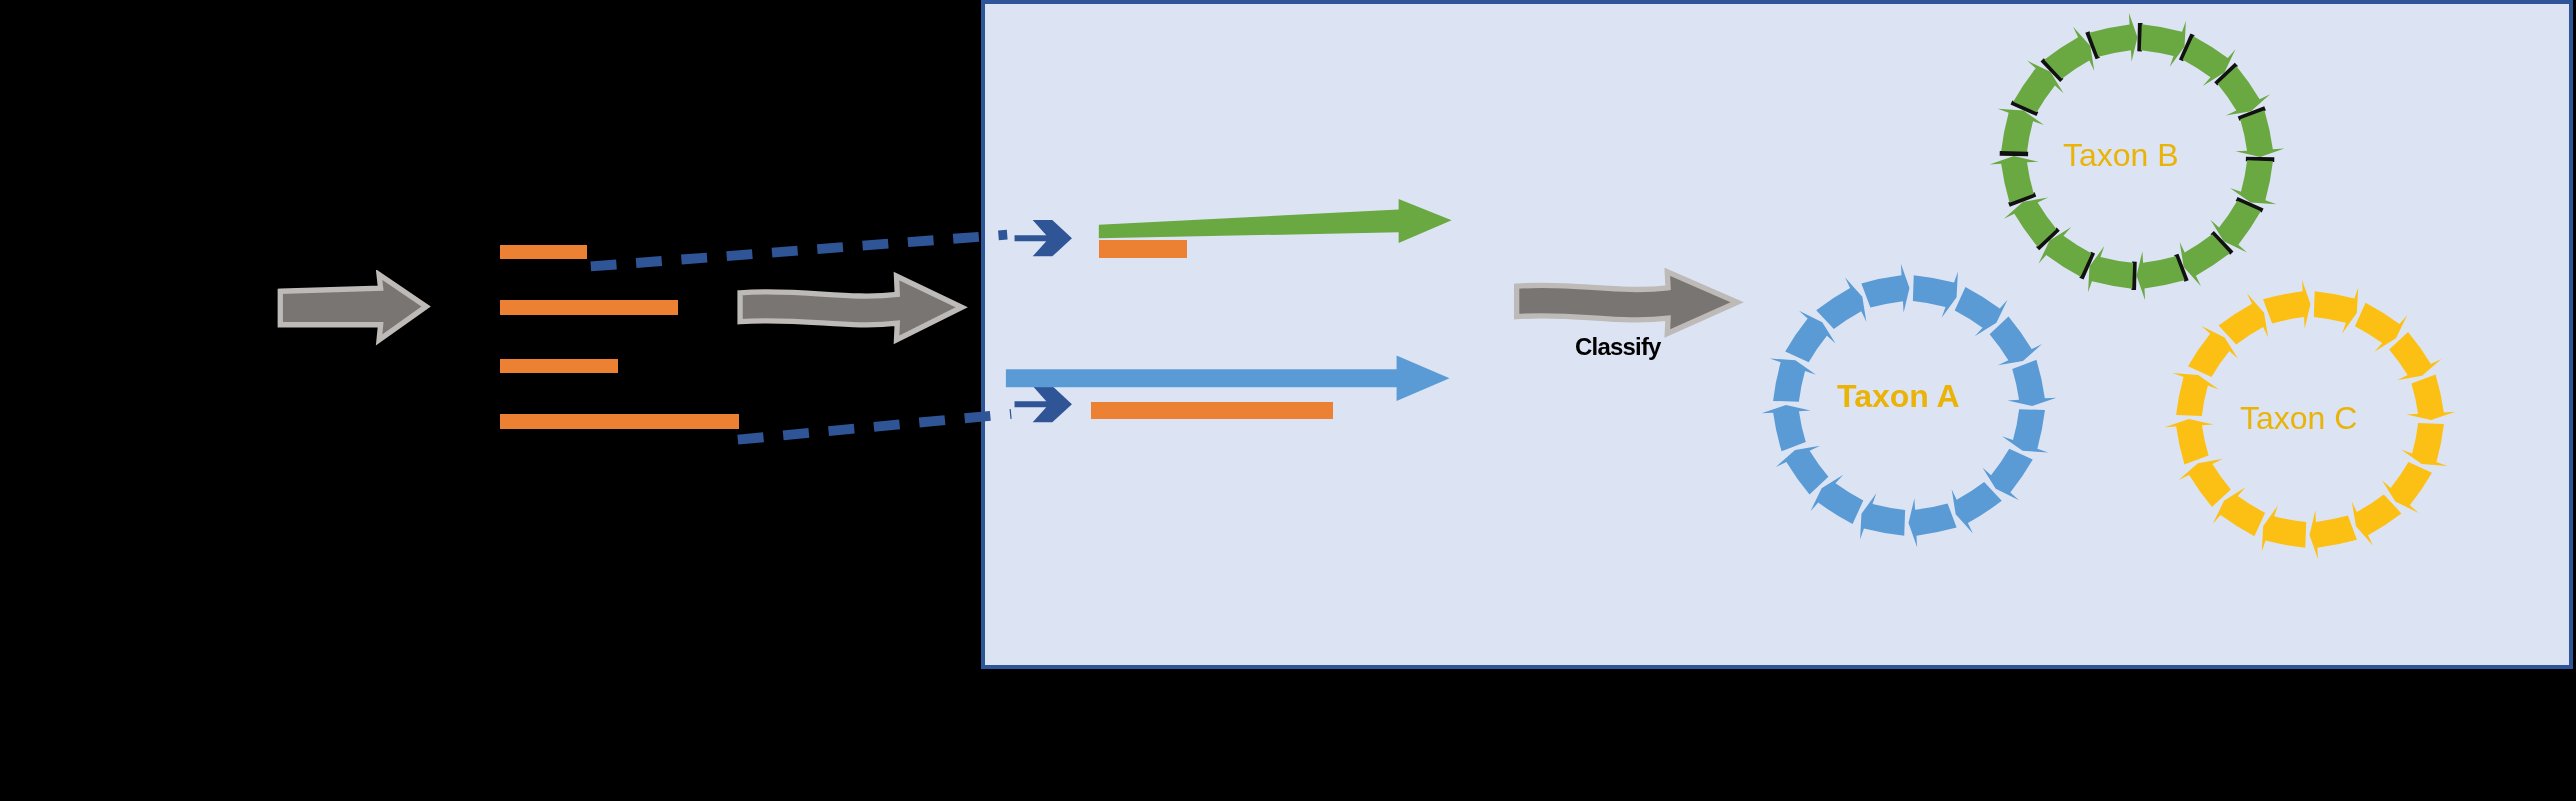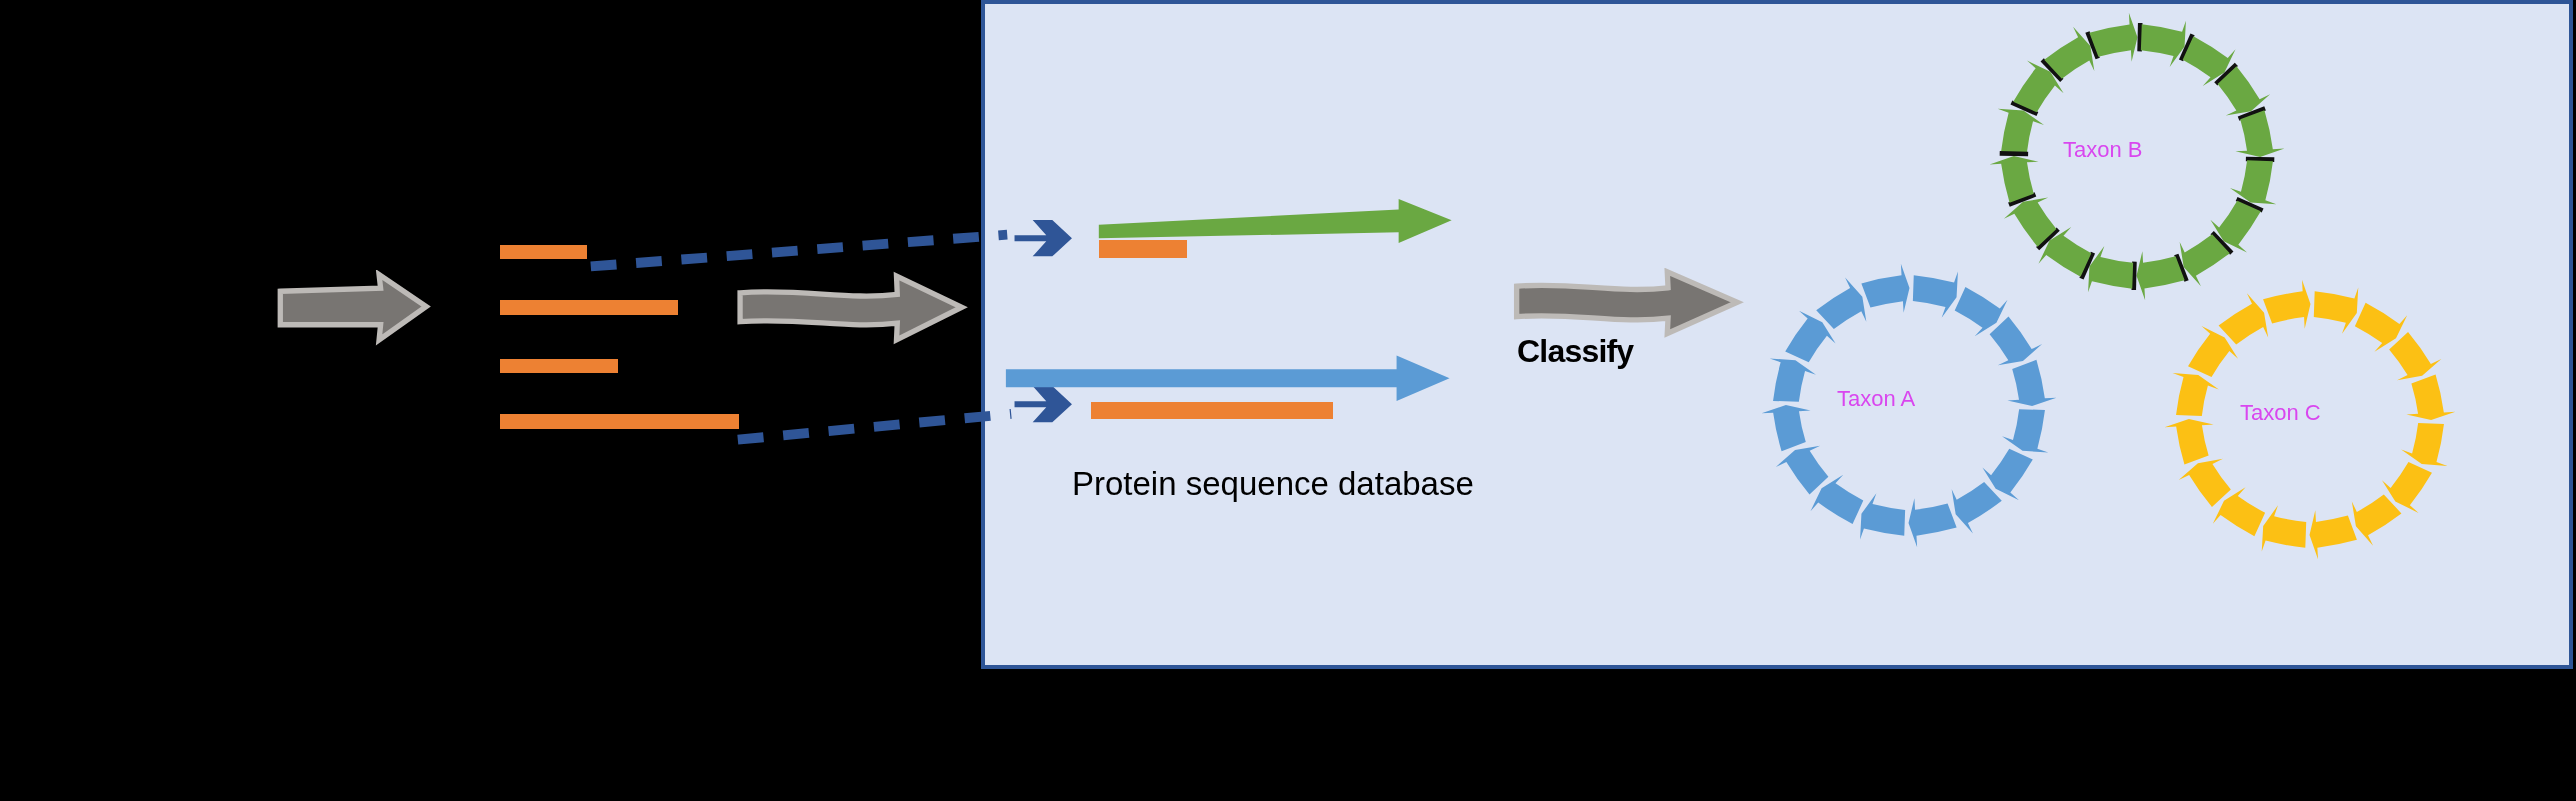--- a/index.html
+++ b/index.html
@@ -4,24 +4,24 @@
 <style>
   html,body{margin:0;padding:0;background:#000;}
   #stage{position:relative;width:2576px;height:802px;background:#000;overflow:hidden;
          font-family:"Liberation Sans",sans-serif;}
   .abs{position:absolute;}
   #db-panel{left:981px;top:0px;width:1592px;height:669px;
             background:#dce4f4;border:4.6px solid #2e5597;box-sizing:border-box;}
   .bar{position:absolute;background:#ed8133;}
   .lbl{position:absolute;color:#000;white-space:nowrap;}
   #protein-db-label{left:1072px;top:465px;font-size:33px;}
-  #classify-label{left:1517px;top:333px;font-size:32px;font-weight:bold;letter-spacing:-0.8px;}
+  #classify-label{left:1575px;top:333px;font-size:24px;font-weight:bold;letter-spacing:-0.8px;}
   #reference-genomes-label{left:1985px;top:555px;font-size:33px;line-height:1.18;text-align:left;}
   #database-label{left:1574px;top:692px;font-size:41px;font-weight:bold;color:#2f5fa8;letter-spacing:0.8px;}
-  .taxon-label{position:absolute;color:#d946ef;font-size:22px;white-space:nowrap;}
+  .taxon-label{position:absolute;color:#eab308;font-size:32px;white-space:nowrap;}
   svg{display:block;}
 </style>
 </head>
 <body>
 
 <div id="stage">
 
   <div id="db-panel" class="abs"></div>
 
   <svg class="abs" style="left:274px;top:270px;" width="160" height="76" viewBox="0 0 210 100">
@@ -54,21 +54,20 @@
   <svg class="abs" style="left:1095px;top:199px;" width="365" height="53" viewBox="0 0 480 70">
     <path d="M4,34 L400,14 L400,0 L470,28 L400,58 L400,44 L4,52 Z" fill="#6aa842"></path>
   </svg>
   <div class="bar" style="left:1099px;top:240px;width:88px;height:18px;"></div>
 
   <svg class="abs" style="left:1002px;top:354px;" width="456" height="53" viewBox="0 0 600 70">
     <path d="M4,20 L520,20 L520,2 L590,32 L520,62 L520,44 L4,44 Z" fill="#5b9bd5"></path>
   </svg>
   <div class="bar" style="left:1091px;top:402px;width:242px;height:16.7px;"></div>
 
-  <div class="lbl" id="protein-db-label">Protein sequence database</div>
 
   <svg class="abs" style="left:1512px;top:268px;" width="236" height="70" viewBox="0 0 310 92">
     <path d="M6,24 C80,18 140,34 205,26 L204,5 L296,45 L204,86 L205,66 C140,74 80,58 6,64 Z" fill="#787572" stroke="#bdbab7" stroke-width="7"></path>
   </svg>
   <div class="lbl" id="classify-label">Classify</div>
 
   <svg class="abs" style="left:1985px;top:7.6px;" width="304" height="297" viewBox="0 0 400 390">
     <g id="taxon-b-ring">
         <path d="M55.08880343409416,190.10100035539293 Q57.51066596914086,169.06027486619212 63.190736215911926,148.61269561524009 L77.6264723255433,153.6821653087174 L50.57612182463885,134.3495594155567 L16.675586529321976,132.2777377140353 L31.11132263895334,137.34720740751266 Q24.099373851560102,162.7606273336959 21.10962630829553,188.9112432988455 Z" fill="#6aa842"></path>
         <line x1="34.73048622439052" y1="123.95683026559952" x2="68.93679400085867" y2="139.07928073837456" stroke="#111" stroke-width="6"></line>
@@ -119,21 +118,21 @@
         <path d="M344.9111965659058,197.31151750809622 Q342.48933403085914,217.97651575641845 336.8092637840881,238.05895966360347 L322.3735276744567,232.98948997012616 L349.42387817536115,252.18466923755722 L383.324413470678,254.39391756480822 L368.8886773610467,249.3244478713309 Q375.90062614843987,224.27616328891463 378.89037369170444,198.50127456464364 Z" fill="#5b9bd5"></path>
         <path d="M331.93876661126546,249.53200866585183 Q321.361751154576,267.74510919514205 308.0096382057852,284.23763044938244 L296.61275913993336,274.0297341157421 L314.10057454955404,302.1761701047423 L344.7329151957522,317.1297408577792 L333.3360361299004,306.9218445241388 Q349.81898935633865,286.351172559759 362.87613257528636,263.6344689904988 Z" fill="#5b9bd5"></path>
         <path d="M298.8798554679576,293.0698935006775 Q281.7579418120224,306.05831685751866 262.7665243204601,316.45007860293373 L256.14357382319776,302.6578153111164 L261.4064927728613,335.47046829043813 L284.1071425894165,360.8918158765674 L277.4841920921542,347.0995525847501 Q300.92876954725523,334.1381915713779 322.0654767500994,317.93808534811774 Z" fill="#5b9bd5"></path>
         <path d="M250.76738267777512,321.2969237183798 Q229.7072269661765,327.08330018704385 207.96777608730469,329.79225089944896 L207.12703833464425,314.51536770845576 L199.36382912274348,346.9988087094372 L210.67681995698825,379.01776340376045 L209.83608220432782,363.74088021276725 Q236.6730594961765,360.36207986965826 262.67145861601205,353.144890310561 Z" fill="#5b9bd5"></path>
         <path d="M194.92603608237124,329.9157898469797 Q173.13385611141328,327.61919606374573 151.9560061729273,322.2329225538766 L157.02547586640463,307.7971864442453 L137.41801672178474,335.006106037613 L135.6210482717226,368.7480722404666 L140.69051796519992,354.3123361308352 Q166.83420857891707,361.0304881813265 193.73627902582382,363.8949669727783 Z" fill="#5b9bd5"></path>
         <path d="M139.8571544978289,317.61434764861383 Q120.65061212148652,307.5844191983048 103.25849879883309,294.92293278134804 L113.46639513247347,283.52605371549623 L84.99974396784302,301.31814054263026 L70.36638839043633,331.64620977131506 L80.5742847240767,320.2493307054632 Q102.04454875686956,336.04165740006744 125.75469417318189,348.55171361263467 Z" fill="#5b9bd5"></path>
         <path d="M93.94447594474009,286.26538018513224 Q80.24759313207122,270.0290827527799 69.28900801872442,252.01997995905703 L83.0812713105418,245.39702946179466 L50.08921771488036,251.0635995889325 L24.847270745090725,273.3605982280135 L38.63953403690809,266.7376477307511 Q52.16771841821205,289.19991048801273 69.07628409729983,309.451001467274 Z" fill="#5b9bd5"></path>
         <path d="M64.17778953334496,240.64148357375228 Q58.07579253002655,220.6706462610295 55.21908086967201,200.05564973796135 L70.49596406066524,199.21491198530092 L38.00124912020178,191.89328147817196 L5.99356836536046,202.76469360764492 L21.27045155635372,201.9239558549845 Q24.797012847412077,227.63647879102956 32.3298229411638,252.5455595119892 Z" fill="#5b9bd5"></path>
       </g>
   </svg>
-  <div class="taxon-label" style="left:1837px;top:386px;">Taxon A</div>
+  <div class="taxon-label" style="left:1837px;top:378px;font-weight:bold;">Taxon A</div>
 
   <svg class="abs" style="left:2160px;top:275px;" width="300" height="289" viewBox="0 0 395 380">
     <g id="taxon-c-ring">
         <path d="M55.087272340402876,185.2759646284146 Q57.46737862484531,164.98669362097095 63.04951662598242,145.26938505755294 L77.48525273561377,150.33885475103025 L50.38204587055489,131.2811021093288 L16.53436693939247,128.9344271563482 L30.970103049023834,134.0038968498255 Q24.056086507264553,158.68704608847477 21.108095214604276,184.0862075718672 Z" fill="#fcc014"></path>
         <path d="M67.8360397096184,134.00493694625456 Q78.23069283084777,116.12298369931504 91.35259693569387,99.93032646787904 L102.74947600154567,110.13822280151942 L85.16023678608725,82.09852520439587 L54.629319945726905,67.03821605948228 L66.02619901157871,77.24611239312266 Q49.77345462908514,97.51692033469809 36.898673745597506,119.90247662160755 Z" fill="#fcc014"></path>
         <path d="M100.32496962631753,91.25865001751663 Q117.15167787439181,78.50637981261801 135.815657133341,68.30355918984684 L142.43860763060334,82.09582248166419 L137.04113828844837,49.34296970778897 L114.47503886438459,23.861821916213103 L121.09798936164692,37.654085208030466 Q97.98085013915897,50.42650509875884 77.13934834417574,66.39045817007637 Z" fill="#fcc014"></path>
         <path d="M147.60791702356588,63.544838531045286 Q168.3049666022059,57.86366890726606 189.66959936247648,55.203971844177374 L190.51033711513688,70.4808550351706 L198.12635342544704,38.001172014016475 L186.96055549279288,5.97845933986585 L187.8012932454533,21.25534253085908 Q161.33913407220587,24.58488922465159 135.70384108532897,31.696871938864092 Z" fill="#fcc014"></path>
         <path d="M202.4864817811179,55.08267905932905 Q223.90293451119734,57.33751659195872 244.71564910591638,62.62585785619386 L239.64617941243904,77.06159396582522 L259.11621193132936,49.799818008303134 L261.05060700712113,16.110708169603896 L255.98113731364379,30.54644427923529 Q230.20258204369355,23.92622447437796 203.67623883766535,21.103501933530424 Z" fill="#fcc014"></path>
         <path d="M256.6058998900646,67.16045867227007 Q275.4812949840564,77.00802478711896 292.57354428390545,89.43930236013105 L282.3656479502651,100.83618142598286 L310.7255607230188,82.94267079301109 L325.4656546923023,52.71602537016409 L315.2577583586619,64.1129044360159 Q294.0873583486733,48.55078658535632 270.70836021471166,36.2230927082492 Z" fill="#fcc014"></path>
         <path d="M301.7269805370658,97.93944490914292 Q315.1877101977921,113.88053693363437 325.95735418849506,131.56220149474416 L312.16509089667767,138.18515199200647 L345.0973442868925,132.38403147237716 L370.39909146212875,110.22158322578775 L356.60682817031136,116.84453372305009 Q343.2675849116513,94.70970919840155 326.59517238450604,74.75382362700114 Z" fill="#fcc014"></path>

